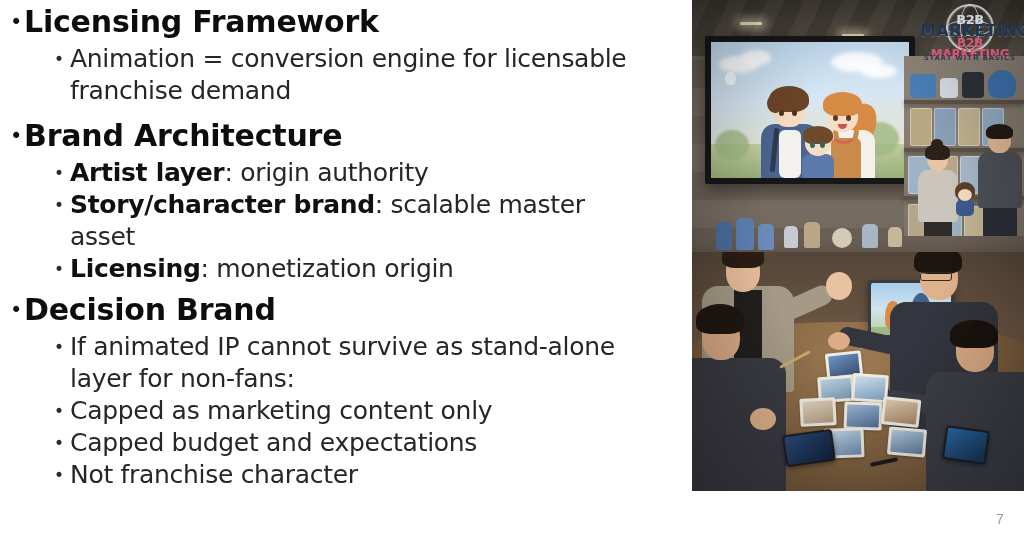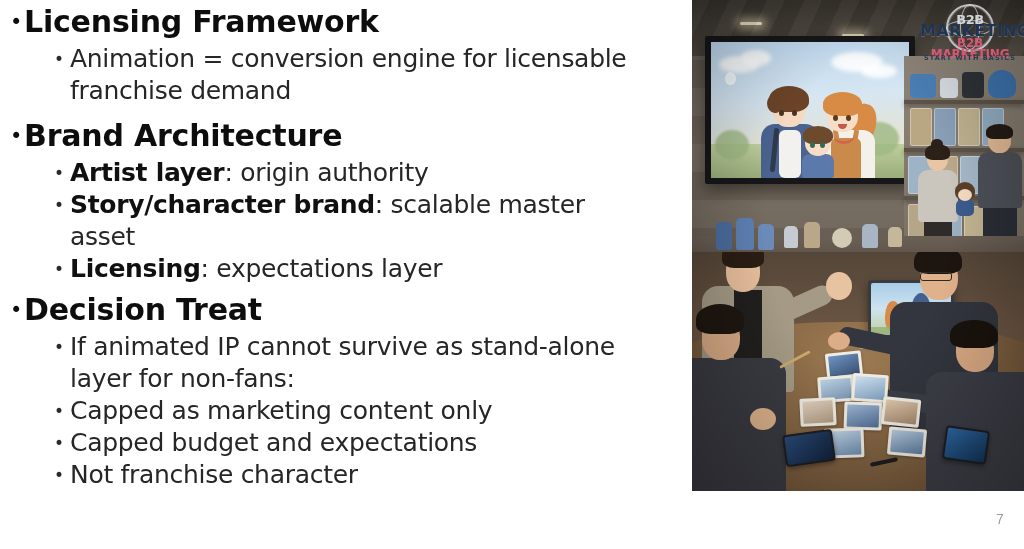--- a/index.html
+++ b/index.html
@@ -452,28 +452,28 @@
       <span class="txt"><b>Artist layer</b><span>: origin authority</span></span>
     </div>
 
     <div class="bullet lvl2">
       <span class="dot">•</span>
       <span class="txt"><b>Story/character brand</b><span>: scalable master asset</span></span>
     </div>
 
     <div class="bullet lvl2">
       <span class="dot">•</span>
-      <span class="txt"><b>Licensing</b><span>: expectations layer</span></span>
+      <span class="txt"><b>Licensing</b><span>: monetization origin</span></span>
     </div>
 
     <div class="gap-sm"></div>
 
     <div class="bullet lvl1">
       <span class="dot">•</span>
-      <span class="txt">Decision Treat</span>
+      <span class="txt">Decision Brand</span>
     </div>
 
     <div class="bullet lvl2">
       <span class="dot">•</span>
       <span class="txt">If animated IP cannot survive as stand-alone layer for non-fans:</span>
     </div>
 
     <div class="bullet lvl2">
       <span class="dot">•</span>
       <span class="txt">Capped as marketing content only</span>

